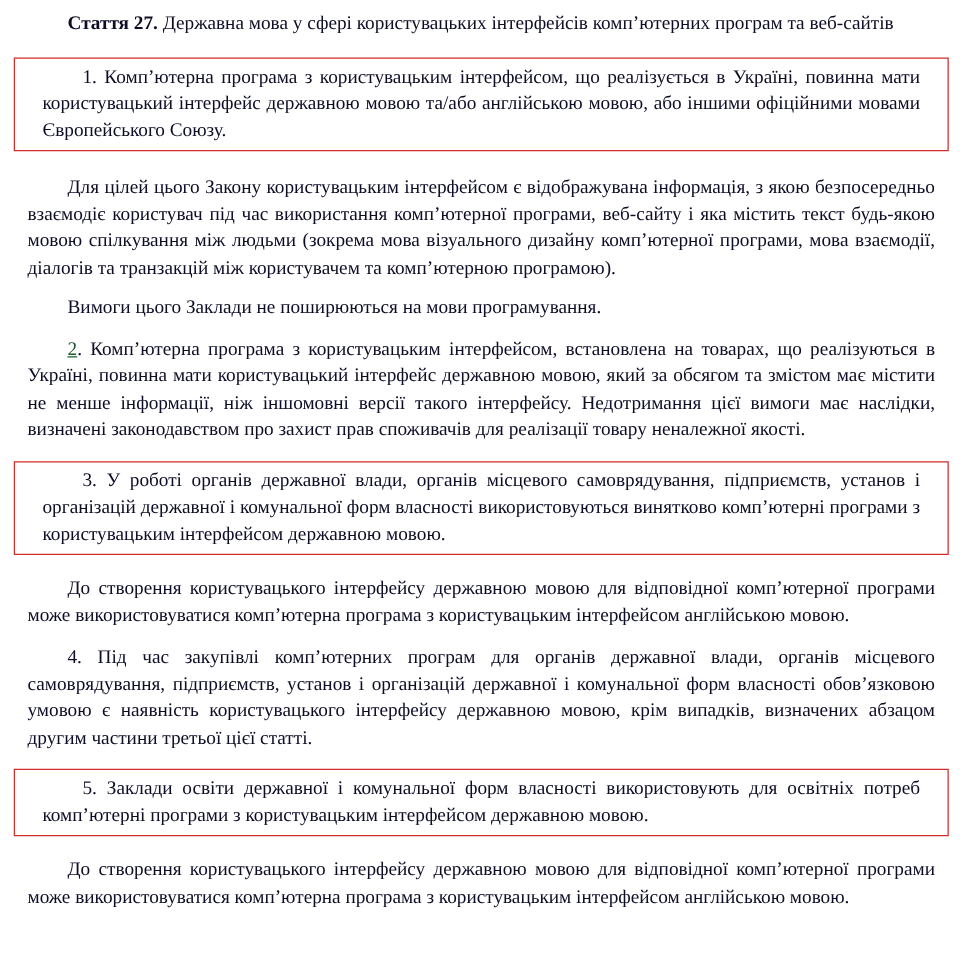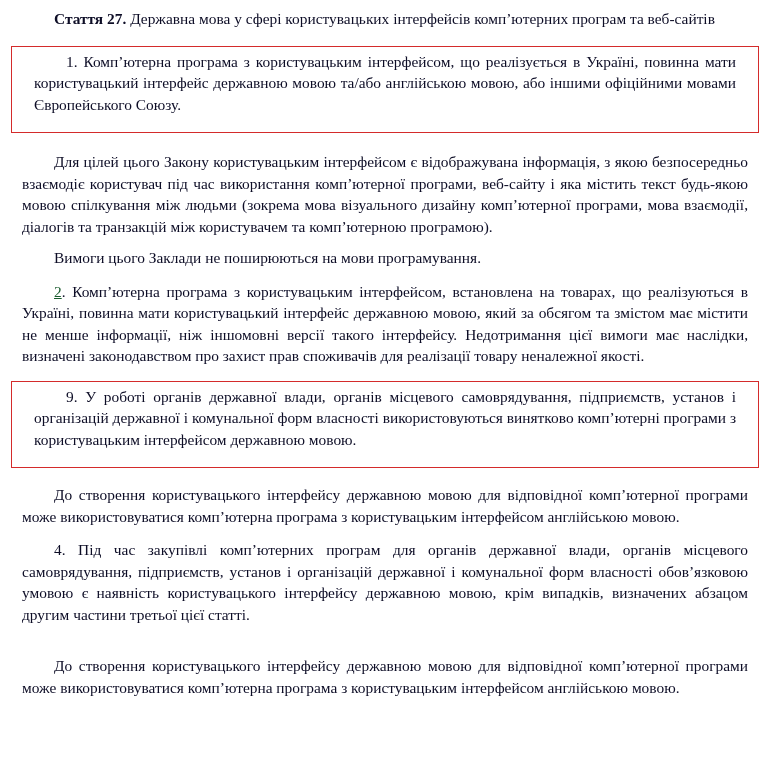--- a/index.html
+++ b/index.html
@@ -47,21 +47,21 @@
   }
   .heading .bold {
     font-weight: bold;
   }
 
   
   .boxed {
     box-sizing: border-box;
     margin: 0 11px;
     border: 1.4px solid #d42b2b;
-    padding: 4px 11px 17px 11px;
+    padding: 4px 11px 5px 11px;
   }
   .boxed .para {
     padding-left: 11px;
     padding-right: 11px;
   }
   .sp10 { height: 10px; }
   .sp12 { height: 12px; }
   .sp14 { height: 14px; }
   .sp16 { height: 16px; }
   .sp18 { height: 18px; }
@@ -94,31 +94,34 @@
 
   <p class="para">Вимоги цього Заклади не поширюються на мови програмування.</p>
 
   <div class="sp12"></div>
 
   <p class="para"><span class="num-link">2</span><span>. </span><span>Комп’ютерна програма з користувацьким інтерфейсом, встановлена на товарах, що реалізуються в Україні, повинна мати користувацький інтерфейс державною мовою, який за обсягом та змістом має містити не менше інформації, ніж іншомовні версії такого інтерфейсу. Недотримання цієї вимоги має наслідки, визначені законодавством про захист прав споживачів для реалізації товару неналежної якості.</span></p>
 
   <div class="sp14"></div>
 
   <div class="boxed">
-    <p class="para">9. У роботі органів державної влади, органів місцевого самоврядування, підприємств, установ і організацій державної і комунальної форм власності використовуються винятково комп’ютерні програми з користувацьким інтерфейсом державною мовою.</p>
+    <p class="para">3. У роботі органів державної влади, органів місцевого самоврядування, підприємств, установ і організацій державної і комунальної форм власності використовуються винятково комп’ютерні програми з користувацьким інтерфейсом державною мовою.</p>
   </div>
 
   <div class="sp16"></div>
 
   <p class="para">До створення користувацького інтерфейсу державною мовою для відповідної комп’ютерної програми може використовуватися комп’ютерна програма з користувацьким інтерфейсом англійською мовою.</p>
 
   <div class="sp12"></div>
 
   <p class="para">4. Під час закупівлі комп’ютерних програм для органів державної влади, органів місцевого самоврядування, підприємств, установ і організацій державної і комунальної форм власності обов’язковою умовою є наявність користувацького інтерфейсу державною мовою, крім випадків, визначених абзацом другим частини третьої цієї статті.</p>
 
   <div class="sp14"></div>
 
+  <div class="boxed">
+    <p class="para">5. Заклади освіти державної і комунальної форм власності використовують для освітніх потреб комп’ютерні програми з користувацьким інтерфейсом державною мовою.</p>
+  </div>
 
   <div class="sp16"></div>
 
   <p class="para">До створення користувацького інтерфейсу державною мовою для відповідної комп’ютерної програми може використовуватися комп’ютерна програма з користувацьким інтерфейсом англійською мовою.</p>
 
 </div>
 
 </body></html>

